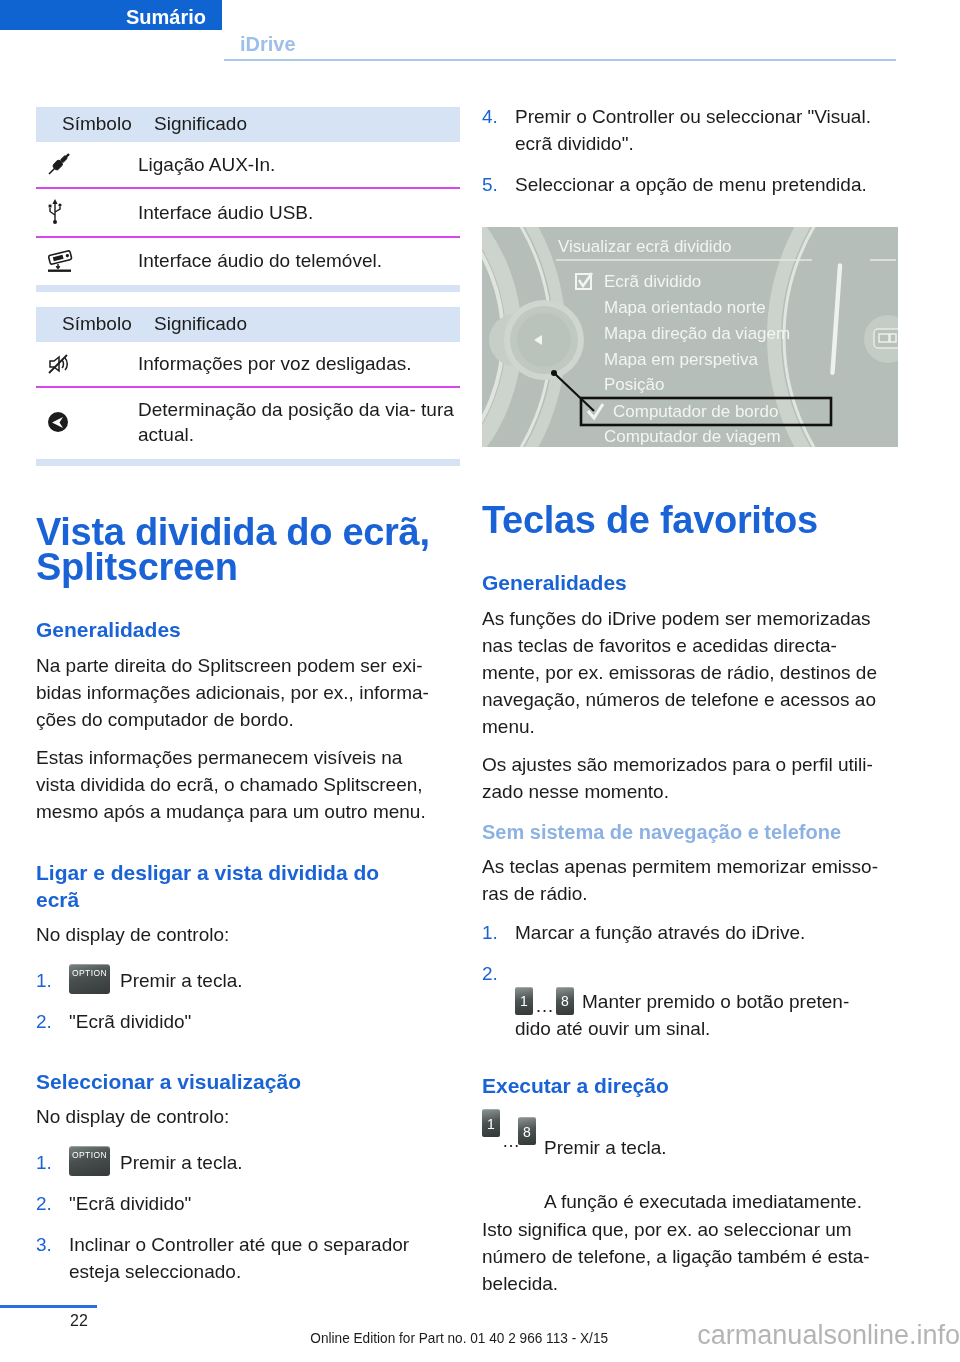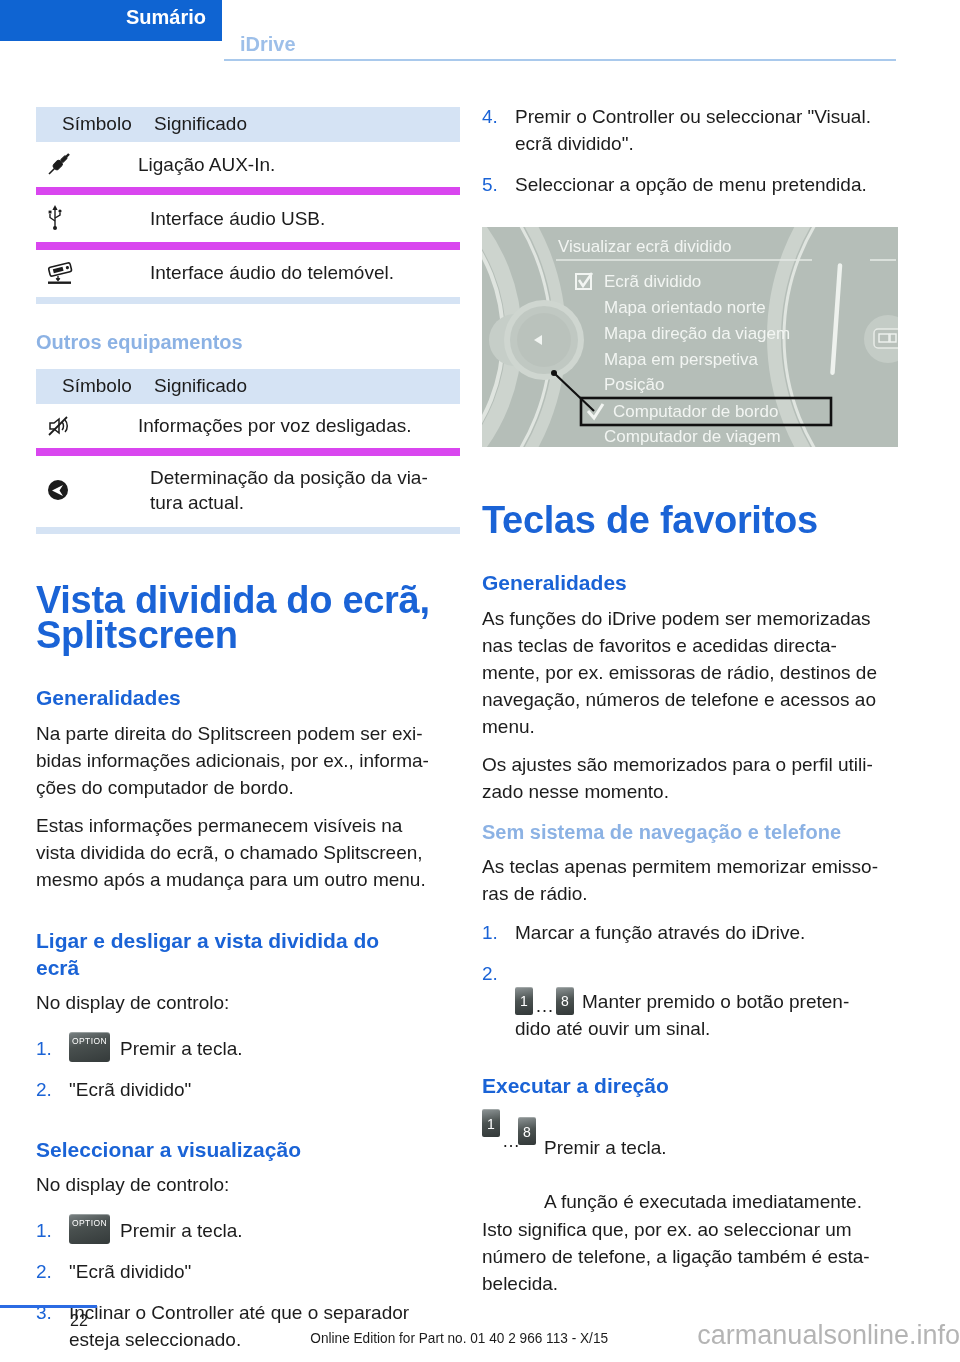--- a/index.html
+++ b/index.html
@@ -1,37 +1,37 @@
 <!DOCTYPE html>
 <html><head>
 <meta charset="utf-8">
 <style>
   * { margin:0; padding:0; box-sizing:border-box; }
   html,body { width:960px; height:1362px; background:#ffffff; overflow:hidden;
               font-family:"Liberation Sans", sans-serif; color:#1c1c1c; }
 
   
-  #hdr-box { position:absolute; left:0; top:27; width:222px; height:41px;
+  #hdr-box { position:absolute; left:0; top:27; width:222px; height:30px;
              background:#0f64d2; color:#fff; font-weight:bold; font-size:20px;
              line-height:35px; text-align:right; padding-right:16px; }
   #hdr-tab2 { position:absolute; left:240px; top:27px; height:35px; line-height:35px;
               color:#9dbfe9; font-weight:bold; font-size:20px; }
   #hdr-line { position:absolute; left:224px; top:59px; width:672px; height:2px; background:#a9c9ec; }
 
   
   #col-left  { position:absolute; left:36px;  top:96px; width:428px; }
   #col-right { position:absolute; left:482px; top:96px; width:428px; }
 
   
   .sym-table { width:424px; margin-top:11px; }
   .t-row { display:grid; grid-template-columns:92px 1fr; align-items:center; }
   .t-head { background:#d5e3f4; font-size:19px; padding:6px 0 7px 26px; }
   .t-head span { display:block; }
   .t-body { font-size:19px; line-height:25px; padding:9px 0 10px 10px; }
-  .t-sep  { border-top:8px solid #d946ef;gap:12px; }
+  .t-sep  { border-top:2px solid #d946ef; }
   .t-strip { height:7px; background:#d5e3f4; margin-top:2px; }
   .sym-cell { display:flex; align-items:center; }
 
   
   .h1 { color:#1a63d6; font-weight:bold; font-size:38px; line-height:35px;
         white-space:pre-line; letter-spacing:-0.3px; }
   .h2 { color:#1a63d6; font-weight:bold; font-size:21px; line-height:27px; white-space:pre-line; }
   .h3-light { color:#8cb2e4; font-weight:bold; font-size:20px; }
   .p  { font-size:19px; line-height:27px; white-space:pre-line; }
 
@@ -130,21 +130,20 @@
           </g>
           <path d="M12 17 L12 21 M10.2 19.2 L12 21.4 L13.8 19.2" stroke="#1c1c1c" stroke-width="1.4" fill="none"></path>
           <rect x="2" y="22.5" width="23" height="2.4" fill="#1c1c1c"></rect>
         </svg>
       </span>
       <span>Interface áudio do telemóvel.</span>
     </div>
     <div class="t-strip"></div>
   </div>
 
-  <div class="h3-light" style="margin-top:27px;">Outros equipamentos</div>
 
   <div class="sym-table" style="margin-top:15px;">
     <div class="t-row t-head">
       <span>Símbolo</span>
       <span>Significado</span>
     </div>
     <div class="t-row t-body">
       <span class="sym-cell">
         <svg class="icon-svg" width="26" height="24" viewBox="0 0 26 24">
           <g stroke="#1c1c1c" fill="none" stroke-width="1.5">

